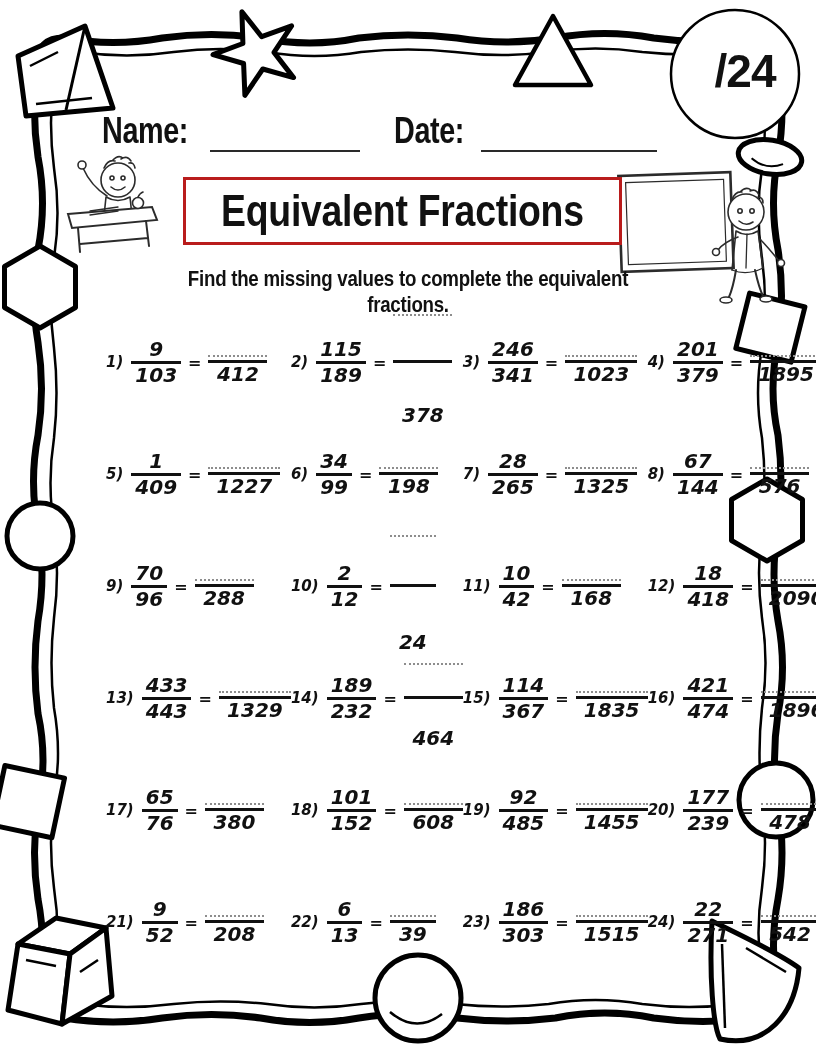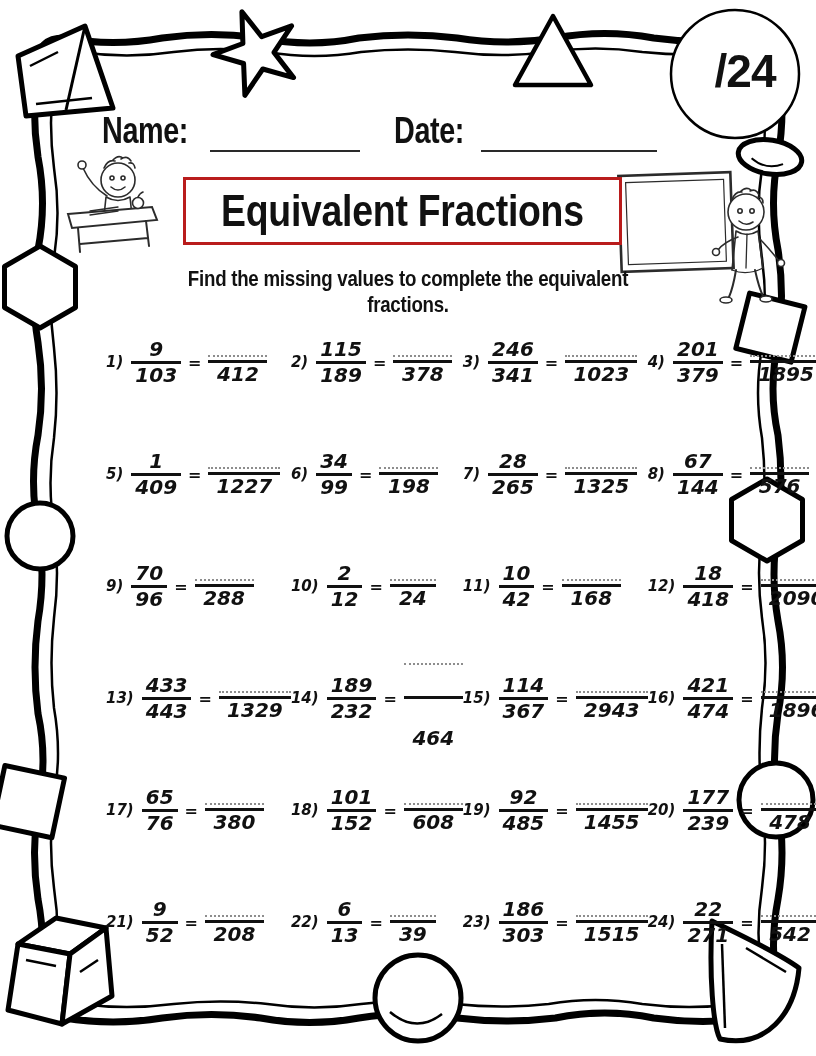--- a/index.html
+++ b/index.html
@@ -175,21 +175,21 @@
         </span>
       </div>
       <div class="problem">
         <span class="p-label">2)</span>
         <span class="frac">
           <span class="num">115</span>
           <span class="bar"></span>
           <span class="den">189</span>
         </span>
         <span class="eq">=</span>
-        <span class="ans" style="width: 59px;">
+        <span class="ans" style="width: 59px; gap: 41px;">
           <span class="blank"></span>
           <span class="bar"></span>
           <span class="den">378</span>
         </span>
       </div>
       <div class="problem">
         <span class="p-label">3)</span>
         <span class="frac">
           <span class="num">246</span>
           <span class="bar"></span>
@@ -287,191 +287,191 @@
         </span>
       </div>
       <div class="problem">
         <span class="p-label">10)</span>
         <span class="frac">
           <span class="num">2</span>
           <span class="bar"></span>
           <span class="den">12</span>
         </span>
         <span class="eq">=</span>
+        <span class="ans" style="width: 46px; gap: 44px;">
+          <span class="blank"></span>
+          <span class="bar"></span>
+          <span class="den">24</span>
+        </span>
+      </div>
+      <div class="problem">
+        <span class="p-label">11)</span>
+        <span class="frac">
+          <span class="num">10</span>
+          <span class="bar"></span>
+          <span class="den">42</span>
+        </span>
+        <span class="eq">=</span>
+        <span class="ans" style="width: 59px;">
+          <span class="blank"></span>
+          <span class="bar"></span>
+          <span class="den">168</span>
+        </span>
+      </div>
+      <div class="problem">
+        <span class="p-label">12)</span>
+        <span class="frac">
+          <span class="num">18</span>
+          <span class="bar"></span>
+          <span class="den">418</span>
+        </span>
+        <span class="eq">=</span>
+        <span class="ans" style="width: 72px;">
+          <span class="blank"></span>
+          <span class="bar"></span>
+          <span class="den">2090</span>
+        </span>
+      </div>
+      <div class="problem">
+        <span class="p-label">13)</span>
+        <span class="frac">
+          <span class="num">433</span>
+          <span class="bar"></span>
+          <span class="den">443</span>
+        </span>
+        <span class="eq">=</span>
+        <span class="ans" style="width: 72px;">
+          <span class="blank"></span>
+          <span class="bar"></span>
+          <span class="den">1329</span>
+        </span>
+      </div>
+      <div class="problem">
+        <span class="p-label">14)</span>
+        <span class="frac">
+          <span class="num">189</span>
+          <span class="bar"></span>
+          <span class="den">232</span>
+        </span>
+        <span class="eq">=</span>
+        <span class="ans" style="width: 59px; gap: 28px;">
+          <span class="blank"></span>
+          <span class="bar"></span>
+          <span class="den">464</span>
+        </span>
+      </div>
+      <div class="problem">
+        <span class="p-label">15)</span>
+        <span class="frac">
+          <span class="num">114</span>
+          <span class="bar"></span>
+          <span class="den">367</span>
+        </span>
+        <span class="eq">=</span>
+        <span class="ans" style="width: 72px;">
+          <span class="blank"></span>
+          <span class="bar"></span>
+          <span class="den">1835</span>
+        </span>
+      </div>
+      <div class="problem">
+        <span class="p-label">16)</span>
+        <span class="frac">
+          <span class="num">421</span>
+          <span class="bar"></span>
+          <span class="den">474</span>
+        </span>
+        <span class="eq">=</span>
+        <span class="ans" style="width: 72px;">
+          <span class="blank"></span>
+          <span class="bar"></span>
+          <span class="den">1896</span>
+        </span>
+      </div>
+      <div class="problem">
+        <span class="p-label">17)</span>
+        <span class="frac">
+          <span class="num">65</span>
+          <span class="bar"></span>
+          <span class="den">76</span>
+        </span>
+        <span class="eq">=</span>
+        <span class="ans" style="width: 59px;">
+          <span class="blank"></span>
+          <span class="bar"></span>
+          <span class="den">380</span>
+        </span>
+      </div>
+      <div class="problem">
+        <span class="p-label">18)</span>
+        <span class="frac">
+          <span class="num">101</span>
+          <span class="bar"></span>
+          <span class="den">152</span>
+        </span>
+        <span class="eq">=</span>
+        <span class="ans" style="width: 59px;">
+          <span class="blank"></span>
+          <span class="bar"></span>
+          <span class="den">608</span>
+        </span>
+      </div>
+      <div class="problem">
+        <span class="p-label">19)</span>
+        <span class="frac">
+          <span class="num">92</span>
+          <span class="bar"></span>
+          <span class="den">485</span>
+        </span>
+        <span class="eq">=</span>
+        <span class="ans" style="width: 72px;">
+          <span class="blank"></span>
+          <span class="bar"></span>
+          <span class="den">1455</span>
+        </span>
+      </div>
+      <div class="problem">
+        <span class="p-label">20)</span>
+        <span class="frac">
+          <span class="num">177</span>
+          <span class="bar"></span>
+          <span class="den">239</span>
+        </span>
+        <span class="eq">=</span>
+        <span class="ans" style="width: 59px;">
+          <span class="blank"></span>
+          <span class="bar"></span>
+          <span class="den">478</span>
+        </span>
+      </div>
+      <div class="problem">
+        <span class="p-label">21)</span>
+        <span class="frac">
+          <span class="num">9</span>
+          <span class="bar"></span>
+          <span class="den">52</span>
+        </span>
+        <span class="eq">=</span>
+        <span class="ans" style="width: 59px;">
+          <span class="blank"></span>
+          <span class="bar"></span>
+          <span class="den">208</span>
+        </span>
+      </div>
+      <div class="problem">
+        <span class="p-label">22)</span>
+        <span class="frac">
+          <span class="num">6</span>
+          <span class="bar"></span>
+          <span class="den">13</span>
+        </span>
+        <span class="eq">=</span>
         <span class="ans" style="width: 46px;">
           <span class="blank"></span>
           <span class="bar"></span>
-          <span class="den">24</span>
-        </span>
-      </div>
-      <div class="problem">
-        <span class="p-label">11)</span>
-        <span class="frac">
-          <span class="num">10</span>
-          <span class="bar"></span>
-          <span class="den">42</span>
-        </span>
-        <span class="eq">=</span>
-        <span class="ans" style="width: 59px;">
-          <span class="blank"></span>
-          <span class="bar"></span>
-          <span class="den">168</span>
-        </span>
-      </div>
-      <div class="problem">
-        <span class="p-label">12)</span>
-        <span class="frac">
-          <span class="num">18</span>
-          <span class="bar"></span>
-          <span class="den">418</span>
-        </span>
-        <span class="eq">=</span>
-        <span class="ans" style="width: 72px;">
-          <span class="blank"></span>
-          <span class="bar"></span>
-          <span class="den">2090</span>
-        </span>
-      </div>
-      <div class="problem">
-        <span class="p-label">13)</span>
-        <span class="frac">
-          <span class="num">433</span>
-          <span class="bar"></span>
-          <span class="den">443</span>
-        </span>
-        <span class="eq">=</span>
-        <span class="ans" style="width: 72px;">
-          <span class="blank"></span>
-          <span class="bar"></span>
-          <span class="den">1329</span>
-        </span>
-      </div>
-      <div class="problem">
-        <span class="p-label">14)</span>
-        <span class="frac">
-          <span class="num">189</span>
-          <span class="bar"></span>
-          <span class="den">232</span>
-        </span>
-        <span class="eq">=</span>
-        <span class="ans" style="width: 59px; gap: 28px;">
-          <span class="blank"></span>
-          <span class="bar"></span>
-          <span class="den">464</span>
-        </span>
-      </div>
-      <div class="problem">
-        <span class="p-label">15)</span>
-        <span class="frac">
-          <span class="num">114</span>
-          <span class="bar"></span>
-          <span class="den">367</span>
-        </span>
-        <span class="eq">=</span>
-        <span class="ans" style="width: 72px;">
-          <span class="blank"></span>
-          <span class="bar"></span>
-          <span class="den">2943</span>
-        </span>
-      </div>
-      <div class="problem">
-        <span class="p-label">16)</span>
-        <span class="frac">
-          <span class="num">421</span>
-          <span class="bar"></span>
-          <span class="den">474</span>
-        </span>
-        <span class="eq">=</span>
-        <span class="ans" style="width: 72px;">
-          <span class="blank"></span>
-          <span class="bar"></span>
-          <span class="den">1896</span>
-        </span>
-      </div>
-      <div class="problem">
-        <span class="p-label">17)</span>
-        <span class="frac">
-          <span class="num">65</span>
-          <span class="bar"></span>
-          <span class="den">76</span>
-        </span>
-        <span class="eq">=</span>
-        <span class="ans" style="width: 59px;">
-          <span class="blank"></span>
-          <span class="bar"></span>
-          <span class="den">380</span>
-        </span>
-      </div>
-      <div class="problem">
-        <span class="p-label">18)</span>
-        <span class="frac">
-          <span class="num">101</span>
-          <span class="bar"></span>
-          <span class="den">152</span>
-        </span>
-        <span class="eq">=</span>
-        <span class="ans" style="width: 59px;">
-          <span class="blank"></span>
-          <span class="bar"></span>
-          <span class="den">608</span>
-        </span>
-      </div>
-      <div class="problem">
-        <span class="p-label">19)</span>
-        <span class="frac">
-          <span class="num">92</span>
-          <span class="bar"></span>
-          <span class="den">485</span>
-        </span>
-        <span class="eq">=</span>
-        <span class="ans" style="width: 72px;">
-          <span class="blank"></span>
-          <span class="bar"></span>
-          <span class="den">1455</span>
-        </span>
-      </div>
-      <div class="problem">
-        <span class="p-label">20)</span>
-        <span class="frac">
-          <span class="num">177</span>
-          <span class="bar"></span>
-          <span class="den">239</span>
-        </span>
-        <span class="eq">=</span>
-        <span class="ans" style="width: 59px;">
-          <span class="blank"></span>
-          <span class="bar"></span>
-          <span class="den">478</span>
-        </span>
-      </div>
-      <div class="problem">
-        <span class="p-label">21)</span>
-        <span class="frac">
-          <span class="num">9</span>
-          <span class="bar"></span>
-          <span class="den">52</span>
-        </span>
-        <span class="eq">=</span>
-        <span class="ans" style="width: 59px;">
-          <span class="blank"></span>
-          <span class="bar"></span>
-          <span class="den">208</span>
-        </span>
-      </div>
-      <div class="problem">
-        <span class="p-label">22)</span>
-        <span class="frac">
-          <span class="num">6</span>
-          <span class="bar"></span>
-          <span class="den">13</span>
-        </span>
-        <span class="eq">=</span>
-        <span class="ans" style="width: 46px;">
-          <span class="blank"></span>
-          <span class="bar"></span>
           <span class="den">39</span>
         </span>
       </div>
       <div class="problem">
         <span class="p-label">23)</span>
         <span class="frac">
           <span class="num">186</span>
           <span class="bar"></span>
           <span class="den">303</span>
         </span>

